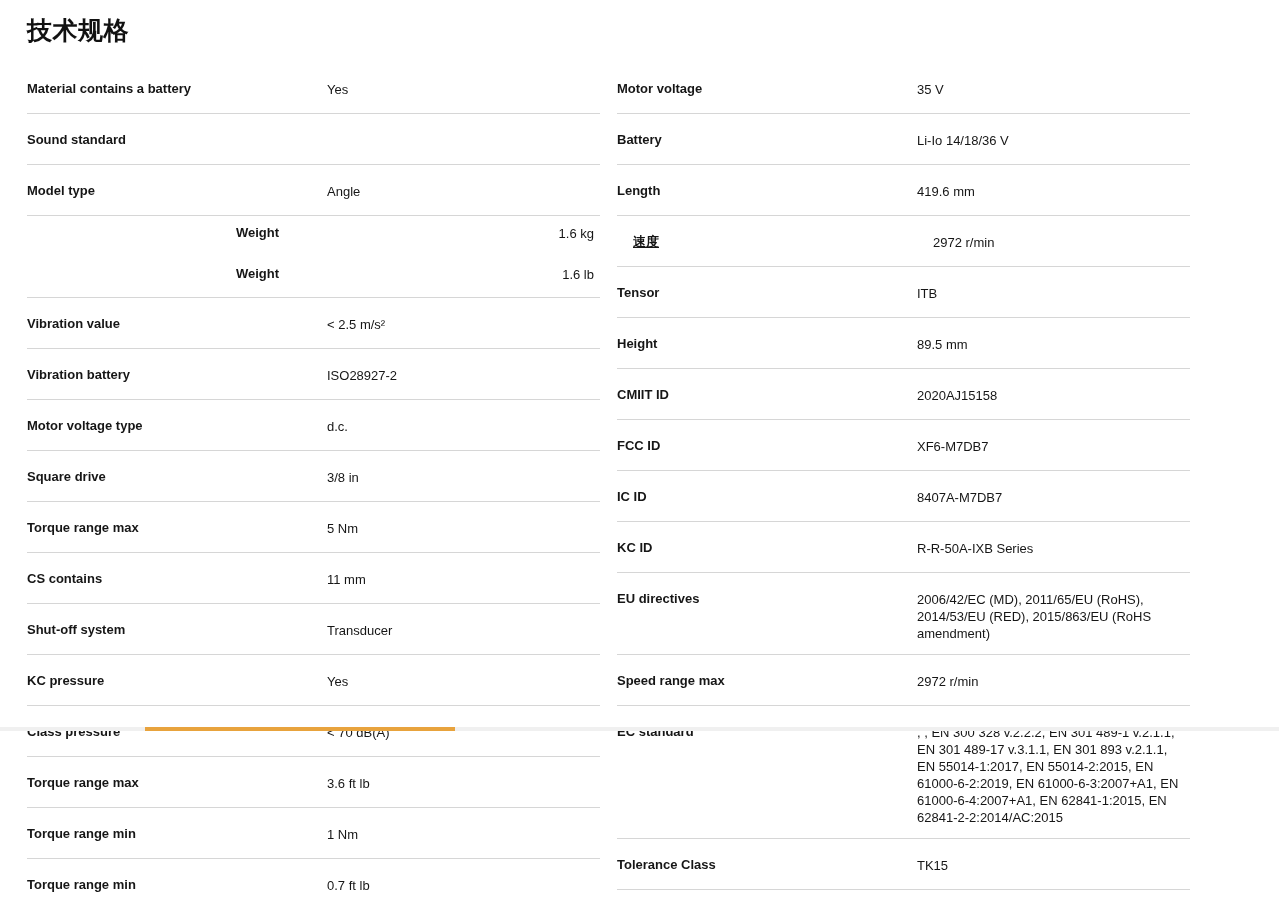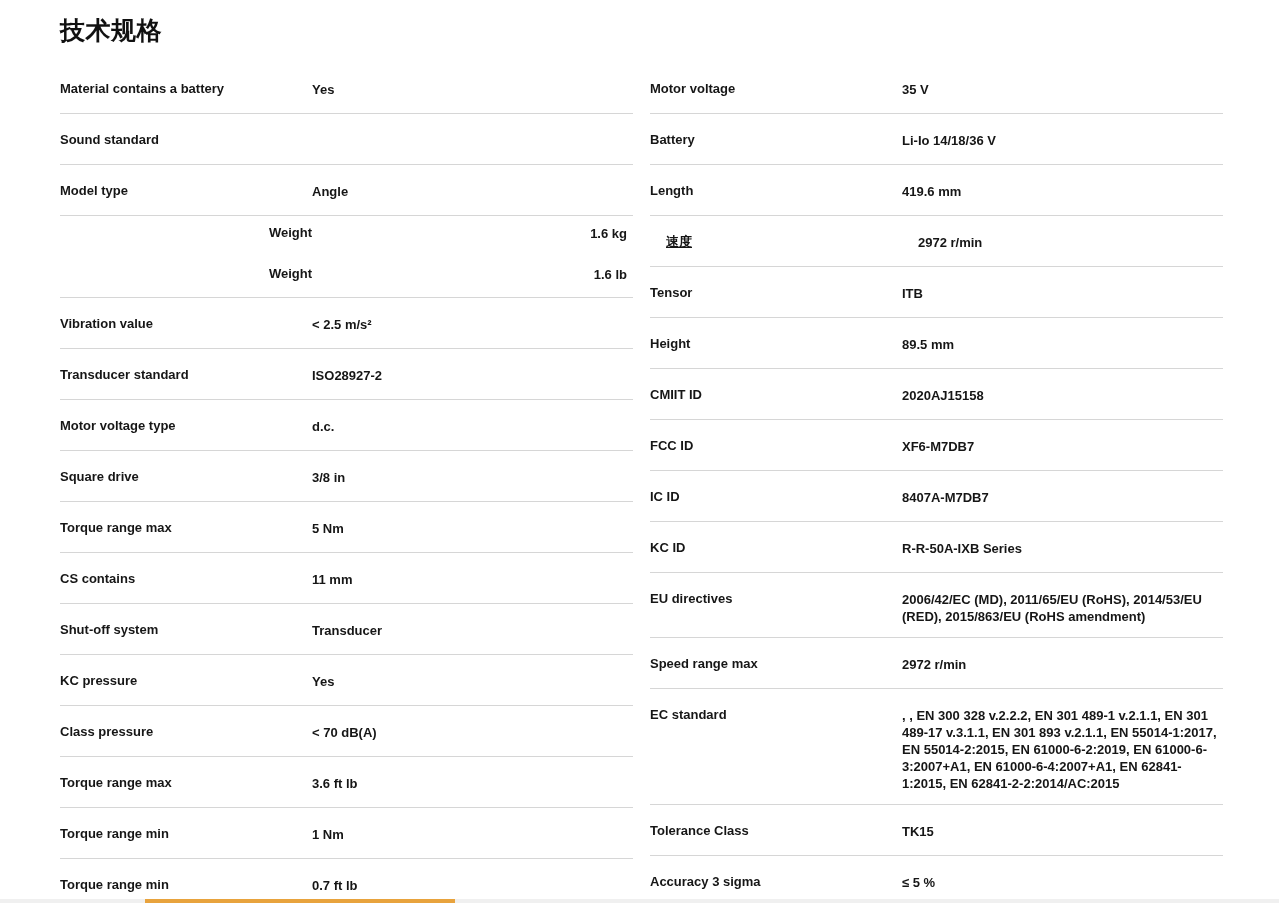--- a/index.html
+++ b/index.html
@@ -11,23 +11,23 @@
     width: 1279px;
     height: 903px;
     font-family: "Liberation Sans", sans-serif;
     color: #161616;
     overflow: hidden;
     position: relative;
   }
   .page {
     position: relative;
     width: 1279px;
-    height: 903px;
-    box-sizing: border-box;
-    padding: 0 60px;
+    height: 731px;
+    box-sizing: border-box;
+    padding: 0 27px;
   }
   .page-title {
     font-size: 25px;
     font-weight: bold;
     letter-spacing: 0.5px;
     margin: 0;
     padding-top: 14px;
     padding-bottom: 16px;
     color: #111111;
   }
@@ -44,39 +44,40 @@
   .col.right {
     margin-left: 17px;
   }
   .spec-row {
     display: flex;
     flex-direction: row;
     border-bottom: 1px solid #d6d6d6;
     min-height: 51px;
     box-sizing: border-box;
     align-items: flex-start;
+    gap: 48px;
   }
   .spec-row.no-border {
     border-bottom: none;
   }
   .spec-label {
     width: 252px;
     flex: 0 0 252px;
     font-size: 13px;
     font-weight: bold;
     line-height: 16px;
     padding-top: 18px;
     padding-bottom: 12px;
     color: #161616;
     box-sizing: border-box;
   }
   .spec-value {
     flex: 1 1 auto;
     font-size: 13px;
-    font-weight: bold;
+    font-weight: normal;
     line-height: 17px;
     padding-top: 18px;
     padding-bottom: 12px;
     color: #161616;
     box-sizing: border-box;
     padding-right: 6px;
   }
   .spec-row.tight {
     min-height: 41px;
   }
@@ -141,21 +142,21 @@
         <div class="spec-label">Weight</div>
         <div class="spec-value">1.6 lb</div>
       </div>
 
       <div class="spec-row">
         <div class="spec-label">Vibration value</div>
         <div class="spec-value">&lt; 2.5 m/s²</div>
       </div>
 
       <div class="spec-row">
-        <div class="spec-label">Transducer standard</div>
+        <div class="spec-label">Vibration battery</div>
         <div class="spec-value">ISO28927-2</div>
       </div>
 
       <div class="spec-row">
         <div class="spec-label">Motor voltage type</div>
         <div class="spec-value">d.c.</div>
       </div>
 
       <div class="spec-row">
         <div class="spec-label">Square drive</div>

